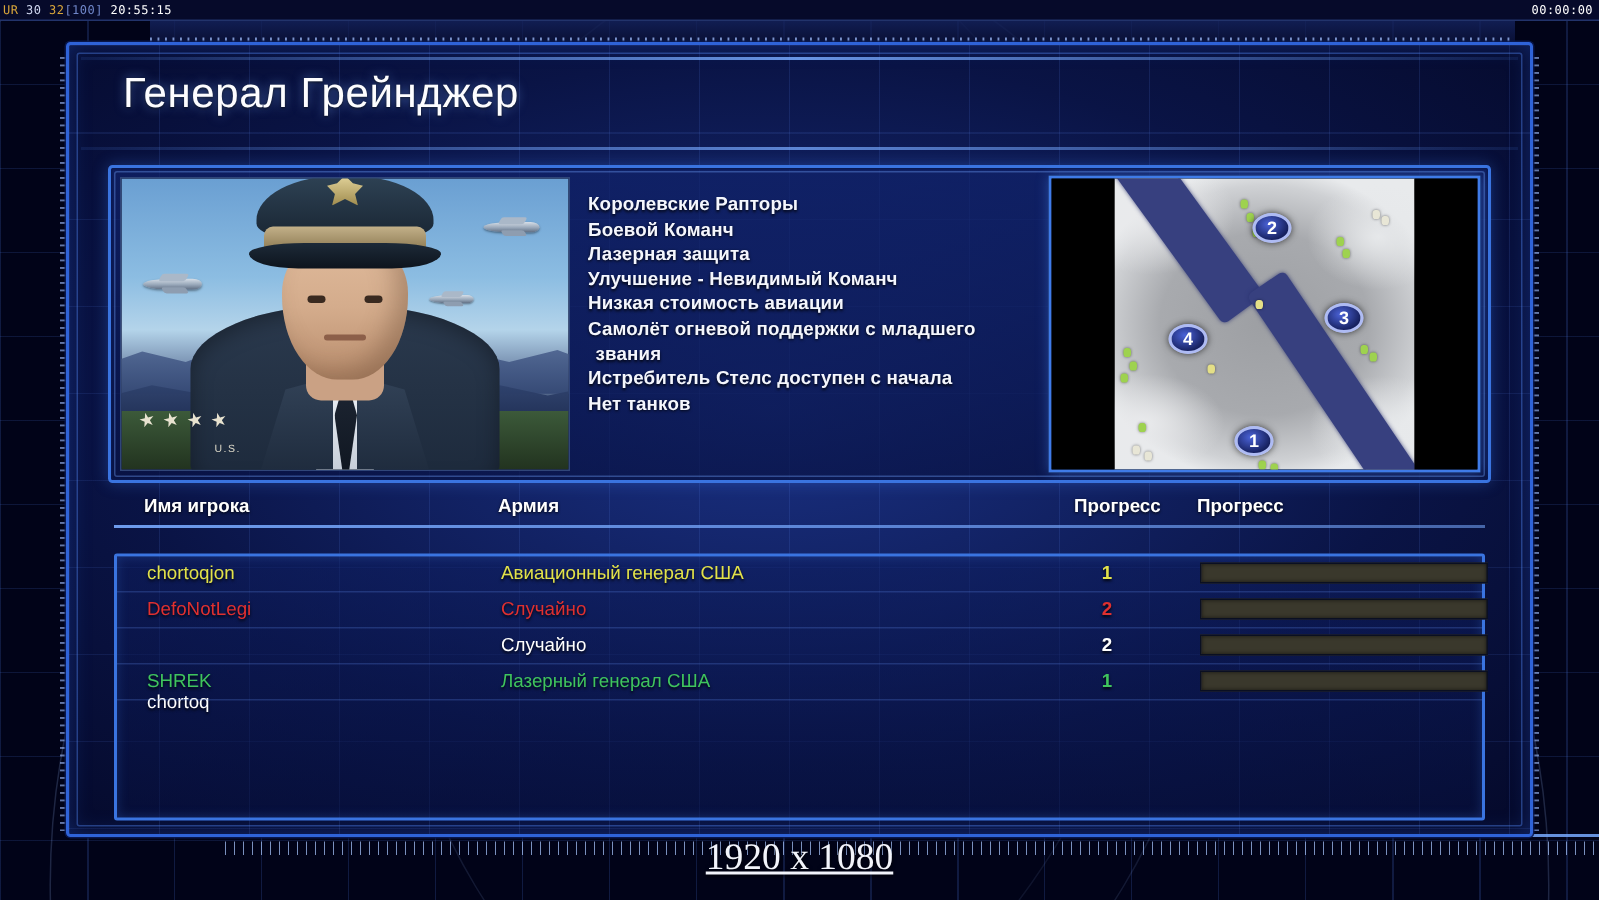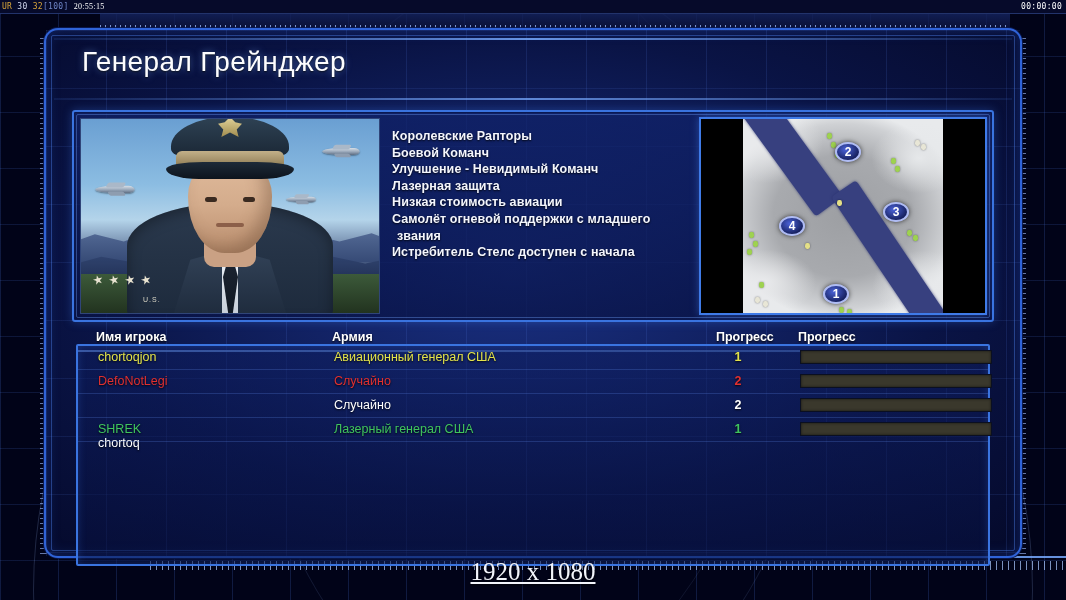--- a/index.html
+++ b/index.html
@@ -34,21 +34,21 @@
     font-size:8px; line-height:14px;
     letter-spacing:.3px;
     z-index:30;
   }
   .topbar .tl { position:absolute; left:2px; top:0; white-space:nowrap; }
   .topbar .tr { position:absolute; right:4px; top:0; color:#fff; }
   .t-ur    { color:#d8a53a; }
   .t-n1    { color:#cfd6ee; }
   .t-n2    { color:#d8a53a; }
   .t-br    { color:#6f86c8; }
-  .t-clock { color:#ffffff;font-family:Liberation Serif, serif; }
+  .t-clock { color:#ffffff; }
 
   
   .ruler { position:absolute; z-index:12; pointer-events:none; }
   .ruler-top {
     top:14px; left:100px; right:56px; height:22px;
     background:
       repeating-linear-gradient(to right, rgba(160,190,255,.75) 0 1px, transparent 1px 5px),
       linear-gradient(to bottom, rgba(20,34,92,.85), rgba(8,14,50,.6));
     background-size: 5px 7px, 100% 100%;
     background-position: left 11px, 0 0;
@@ -105,21 +105,21 @@
     border-radius:50%;
     pointer-events:none; z-index:2;
   }
 
   
   .window {
     position:absolute;
     left:44px; top:28px; width:978px; height:530px;
     z-index:14;
     border:2px solid #2f63d8;
-    border-radius:14px;
+    border-radius:3px;
     background:
       radial-gradient(ellipse 700px 380px at 48% 46%, rgba(28,52,138,.95), rgba(10,20,70,.95) 62%, rgba(5,10,44,.97)),
       #060c34;
     box-shadow:0 0 0 1px rgba(10,24,80,.9), 0 0 14px rgba(40,90,210,.35) inset;
   }
   .window::after{
     content:""; position:absolute; inset:0;
     background-image:
       repeating-linear-gradient(to right, rgba(88,130,235,.15) 0 1px, transparent 1px 60px),
       repeating-linear-gradient(to bottom, rgba(88,130,235,.12) 0 1px, transparent 1px 58px);
@@ -373,21 +373,21 @@
   .table-head .rule {
     position:absolute; left:0; right:0; bottom:0; height:2px;
     background:linear-gradient(to right, rgba(120,170,255,.9), rgba(120,170,255,.55));
   }
   .col-name { position:absolute; left:20px;  top:0; }
   .col-army { position:absolute; left:256px; top:0; }
   .col-team { position:absolute; left:640px; top:0; }
   .col-prog { position:absolute; left:722px; top:0; }
 
   .table-box {
-    position:absolute; left:30px; right:30px; top:314px; height:222px;
+    position:absolute; left:30px; right:30px; top:339px; height:178px;
     border:2px solid #3a74e0;
     border-radius:2px;
     background:linear-gradient(to bottom, rgba(14,30,96,.55), rgba(7,16,62,.55));
     box-shadow:0 0 8px rgba(60,120,230,.28) inset;
     z-index:7;
   }
   .row {
     position:absolute; left:0; right:0; height:24px;
     border-bottom:1px solid rgba(86,126,220,.28);
     font-size:12.5px;
@@ -483,26 +483,27 @@
           <div class="f-captop"></div>
           <div class="f-capband"></div>
           <div class="f-capbrim"></div>
           <div class="f-capbadge"></div>
         </div>
       </div>
 
       <div class="bullets">
         <div>Королевские Рапторы</div>
         <div>Боевой Команч</div>
+        <div>Лазерная защита</div>
         <div>Улучшение - Невидимый Команч</div>
-        <div>Лазерная защита</div>
         <div>Низкая стоимость авиации</div>
         <div>Самолёт огневой поддержки с младшего</div>
         <div class="cont">звания</div>
         <div>Истребитель Стелс доступен с начала</div>
+        <div>Нет танков</div>
       </div>
 
       <div class="minimap-wrap">
         <div class="mm-letter-l"></div>
         <div class="mm-letter-r"></div>
         <div class="mm-terrain">
           <div class="mm-river r1"></div>
           <div class="mm-river r2"></div>
 
           <div class="mm-prop" style="left:42%;top:7%"></div>

